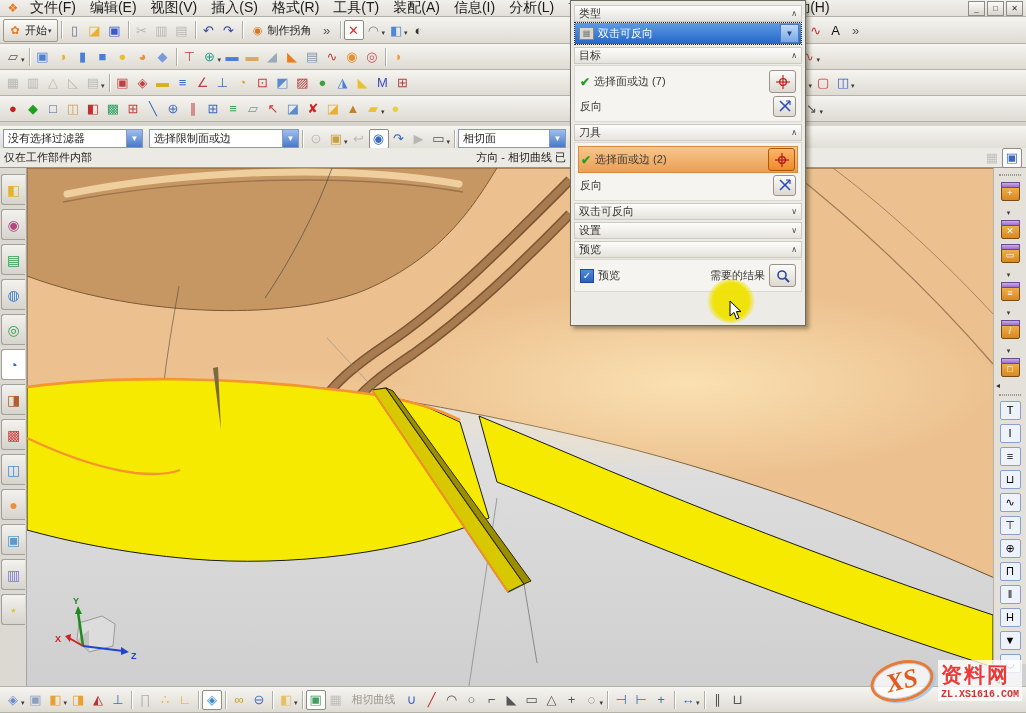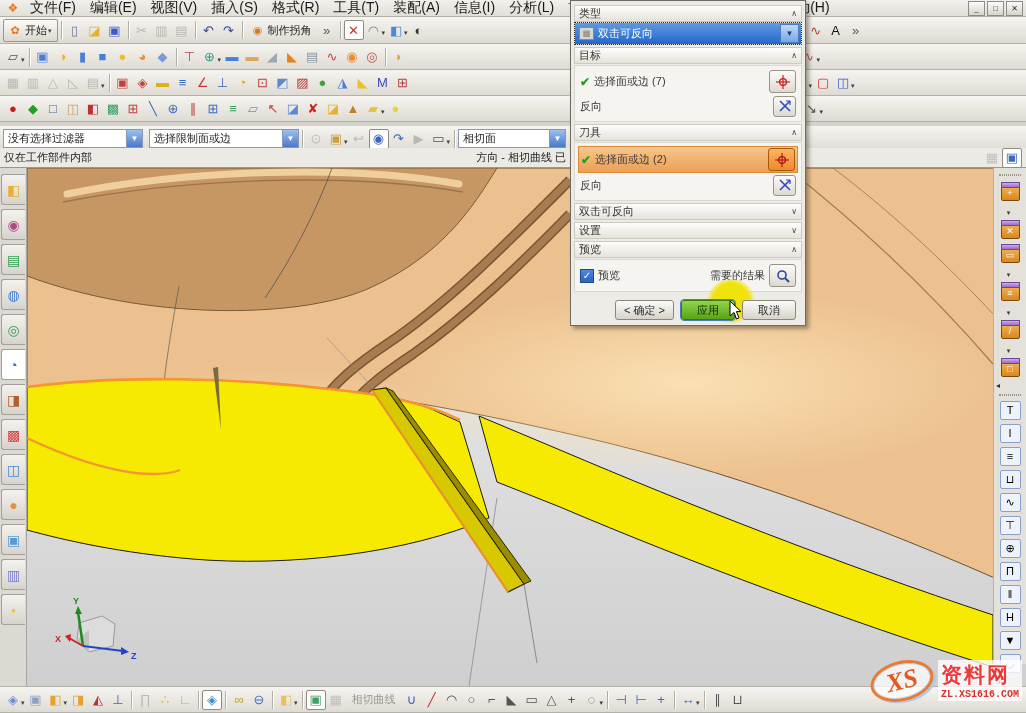--- a/index.html
+++ b/index.html
@@ -533,25 +533,20 @@
       <span style="margin-left:auto;margin-right:4px;">需要的结果</span>
       <span class="sqbtn" style="margin-left:0;">
         <svg width="14" height="14">
           <circle cx="6" cy="6" r="4" fill="none" stroke="#2a4a9a" stroke-width="1.6"></circle>
           <line x1="9" y1="9" x2="13" y2="13" stroke="#2a4a9a" stroke-width="2"></line>
         </svg>
       </span>
     </div>
   </div>
   <div id="blob"></div>
-  <div id="dfoot">
-    <button class="dbtn">&lt; 确定 &gt;</button>
-    <button class="dbtn apply">应用</button>
-    <button class="dbtn">取消</button>
-  </div>
 </div>
 
 <div class="bar" style="top:686px;height:27px;border-top:1px solid #b4b1a9;">
   <span style="display:flex;align-items:center;">
       <span class="icon" style="color: rgb(106, 138, 208);">◈</span>
       <span class="drop">▾</span>
       <span class="icon" style="color: rgb(138, 160, 192);">▣</span>
       <span class="icon" style="color: rgb(232, 160, 48);">◧</span>
       <span class="drop">▾</span>
       <span class="icon" style="color: rgb(232, 160, 48);">◨</span>

